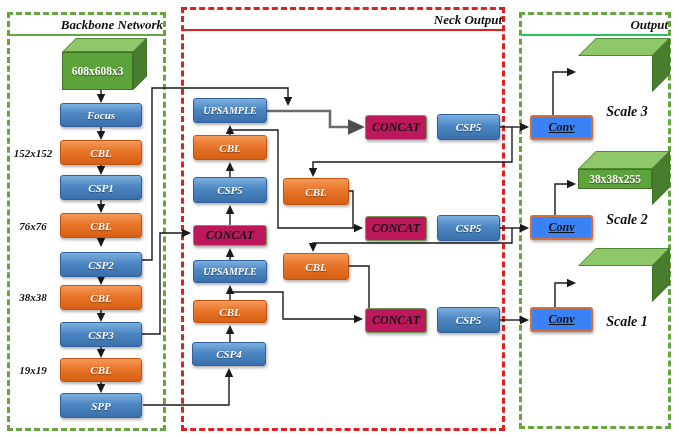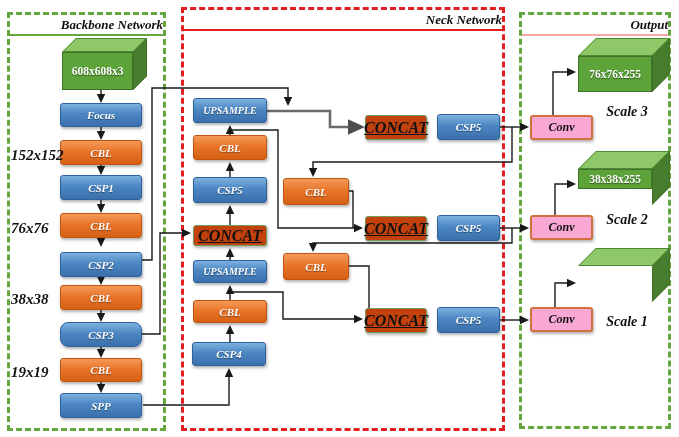--- a/index.html
+++ b/index.html
@@ -9,47 +9,47 @@
   .frame-title{font-weight:bold;font-style:italic;font-size:13px;color:#111;text-align:right;
                padding:2px 0 1px 0;box-sizing:border-box;}
   .layer{position:absolute;left:0;top:0;width:679px;height:437px;}
   .node{position:absolute;box-sizing:border-box;border-radius:3px;
         display:flex;align-items:center;justify-content:center;
         font-weight:bold;font-style:italic;font-size:11px;color:#fff;
         text-shadow:0 1px 1px rgba(0,0,0,.45);
         box-shadow:1px 2px 3px rgba(0,0,0,.30);z-index:3;}
   .blue{background:linear-gradient(180deg,#7cb0df 0%,#4c87c3 45%,#3a70ab 100%);border:1px solid #2f619c;}
   .orange{background:linear-gradient(180deg,#f49a58 0%,#e8752a 45%,#d65f12 100%);border:1px solid #bf5510;font-style:italic;}
-  .concat{background:#c2410c;border:1px solid #6f9b5c;color:#111;text-shadow:none;font-size:16px;text-decoration:underline;}
-  .conv{background:#f9a8d4;border:2px solid #d2713f;color:#111;text-shadow:none;font-size:12px;}
+  .concat{background:#be185d;border:1px solid #6f9b5c;color:#111;text-shadow:none;font-size:12px;}
+  .conv{background:#3b82f6;border:2px solid #d2713f;color:#111;text-shadow:none;font-size:12px;text-decoration:underline;}
   .box3d{position:absolute;z-index:3;}
   .face{position:absolute;box-sizing:border-box;}
   .f-front{background:#5ca33a;border:1px solid #3f7227;display:flex;align-items:center;justify-content:center;
            color:#fff;font-weight:bold;font-size:11.5px;text-shadow:0 1px 1px rgba(0,0,0,.5);}
   .f-top{background:#8fc868;border:1px solid #4e8a33;transform:skewX(-45deg);transform-origin:0 100%;}
   .f-side{background:#477d2c;border:1px solid #3f7227;transform:skewY(-45deg);transform-origin:0 0;}
-  .size-label{position:absolute;font-weight:bold;font-style:italic;font-size:15px;color:#111;
-              width:44px;z-index:3;}
+  .size-label{position:absolute;font-weight:bold;font-style:italic;font-size:11px;color:#111;
+              width:44px;text-align:center;z-index:3;}
   .scale-label{position:absolute;font-weight:bold;font-style:italic;font-size:14px;color:#111;
                width:60px;text-align:center;z-index:3;}
   svg{position:absolute;left:0;top:0;z-index:2;}
 </style>
 </head>
 <body>
 
 <div id="stage">
 
   <div class="frame" style="left:7px;top:12px;width:159px;height:419px;border:3px dashed #66a63e;z-index:1;">
     <div class="frame-title" style="border-bottom:2px solid #66a63e;">Backbone Network</div>
   </div>
   <div class="frame" style="left:181px;top:7px;width:324px;height:424px;border:3px dashed #e02020;z-index:1;">
-    <div class="frame-title" style="border-bottom:2px solid #e02020;">Neck Network</div>
+    <div class="frame-title" style="border-bottom:2px solid #e02020;">Neck Output</div>
   </div>
   <div class="frame" style="left:519px;top:12px;width:152px;height:417px;border:3px dashed #66a63e;z-index:1;">
-    <div class="frame-title" style="border-bottom:2px solid #fca5a5;">Output</div>
+    <div class="frame-title" style="border-bottom:2px solid #22c55e;">Output</div>
   </div>
 
   <svg class="layer" width="679" height="437" viewBox="0 0 679 437">
     <defs>
       <marker id="ab" markerWidth="7" markerHeight="7" refX="5" refY="3" orient="auto">
         <path d="M0,0 L6.5,3 L0,6 Z" fill="#1a1a1a"></path>
       </marker>
       <marker id="ag" markerWidth="7" markerHeight="7" refX="5" refY="3" orient="auto">
         <path d="M0,0 L6.5,3 L0,6 Z" fill="#4d4d4d"></path>
       </marker>
@@ -104,21 +104,21 @@
     <div class="face f-side" style="left:71px;top:14px;width:14px;height:38px;"></div>
     <div class="face f-front" style="left:0;top:14px;width:71px;height:38px;">608x608x3</div>
   </div>
 
   <div class="node blue" style="left:60px;top:103px;width:82px;height:24px;">Focus</div>
   <div class="node orange" style="left:60px;top:140px;width:82px;height:25px;">CBL</div>
   <div class="node blue" style="left:60px;top:175px;width:82px;height:25px;">CSP1</div>
   <div class="node orange" style="left:60px;top:213px;width:82px;height:25px;">CBL</div>
   <div class="node blue" style="left:60px;top:252px;width:82px;height:25px;">CSP2</div>
   <div class="node orange" style="left:60px;top:285px;width:82px;height:25px;">CBL</div>
-  <div class="node blue" style="left:60px;top:322px;width:82px;height:25px;border-radius:8px;">CSP3</div>
+  <div class="node blue" style="left:60px;top:322px;width:82px;height:25px;">CSP3</div>
   <div class="node orange" style="left:60px;top:358px;width:82px;height:24px;">CBL</div>
   <div class="node blue" style="left:60px;top:393px;width:82px;height:25px;">SPP</div>
 
   <div class="size-label" style="left:11px;top:147px;">152x152</div>
   <div class="size-label" style="left:11px;top:220px;">76x76</div>
   <div class="size-label" style="left:11px;top:291px;">38x38</div>
   <div class="size-label" style="left:11px;top:364px;">19x19</div>
 
   <div class="node blue" style="left:193px;top:98px;width:74px;height:25px;font-size:10px;">UPSAMPLE</div>
   <div class="node orange" style="left:193px;top:135px;width:74px;height:25px;">CBL</div>
@@ -138,21 +138,20 @@
   <div class="node concat" style="left:365px;top:308px;width:62px;height:25px;">CONCAT</div>
   <div class="node blue" style="left:437px;top:307px;width:63px;height:26px;">CSP5</div>
 
   <div class="node conv" style="left:530px;top:115px;width:63px;height:25px;">Conv</div>
   <div class="node conv" style="left:530px;top:215px;width:63px;height:25px;">Conv</div>
   <div class="node conv" style="left:530px;top:307px;width:63px;height:25px;">Conv</div>
 
   <div class="box3d" style="left:578px;top:38px;width:92px;height:54px;">
     <div class="face f-top" style="left:0;top:0;width:74px;height:18px;"></div>
     <div class="face f-side" style="left:74px;top:18px;width:18px;height:36px;"></div>
-    <div class="face f-front" style="left:0;top:18px;width:74px;height:36px;">76x76x255</div>
   </div>
   <div class="box3d" style="left:578px;top:151px;width:92px;height:54px;">
     <div class="face f-top" style="left:0;top:0;width:74px;height:18px;"></div>
     <div class="face f-side" style="left:74px;top:18px;width:18px;height:36px;"></div>
     <div class="face f-front" style="left:0;top:18px;width:74px;height:20px;">38x38x255</div>
   </div>
   <div class="box3d" style="left:578px;top:248px;width:92px;height:54px;">
     <div class="face f-top" style="left:0;top:0;width:74px;height:18px;"></div>
     <div class="face f-side" style="left:74px;top:18px;width:18px;height:36px;"></div>
   </div>

